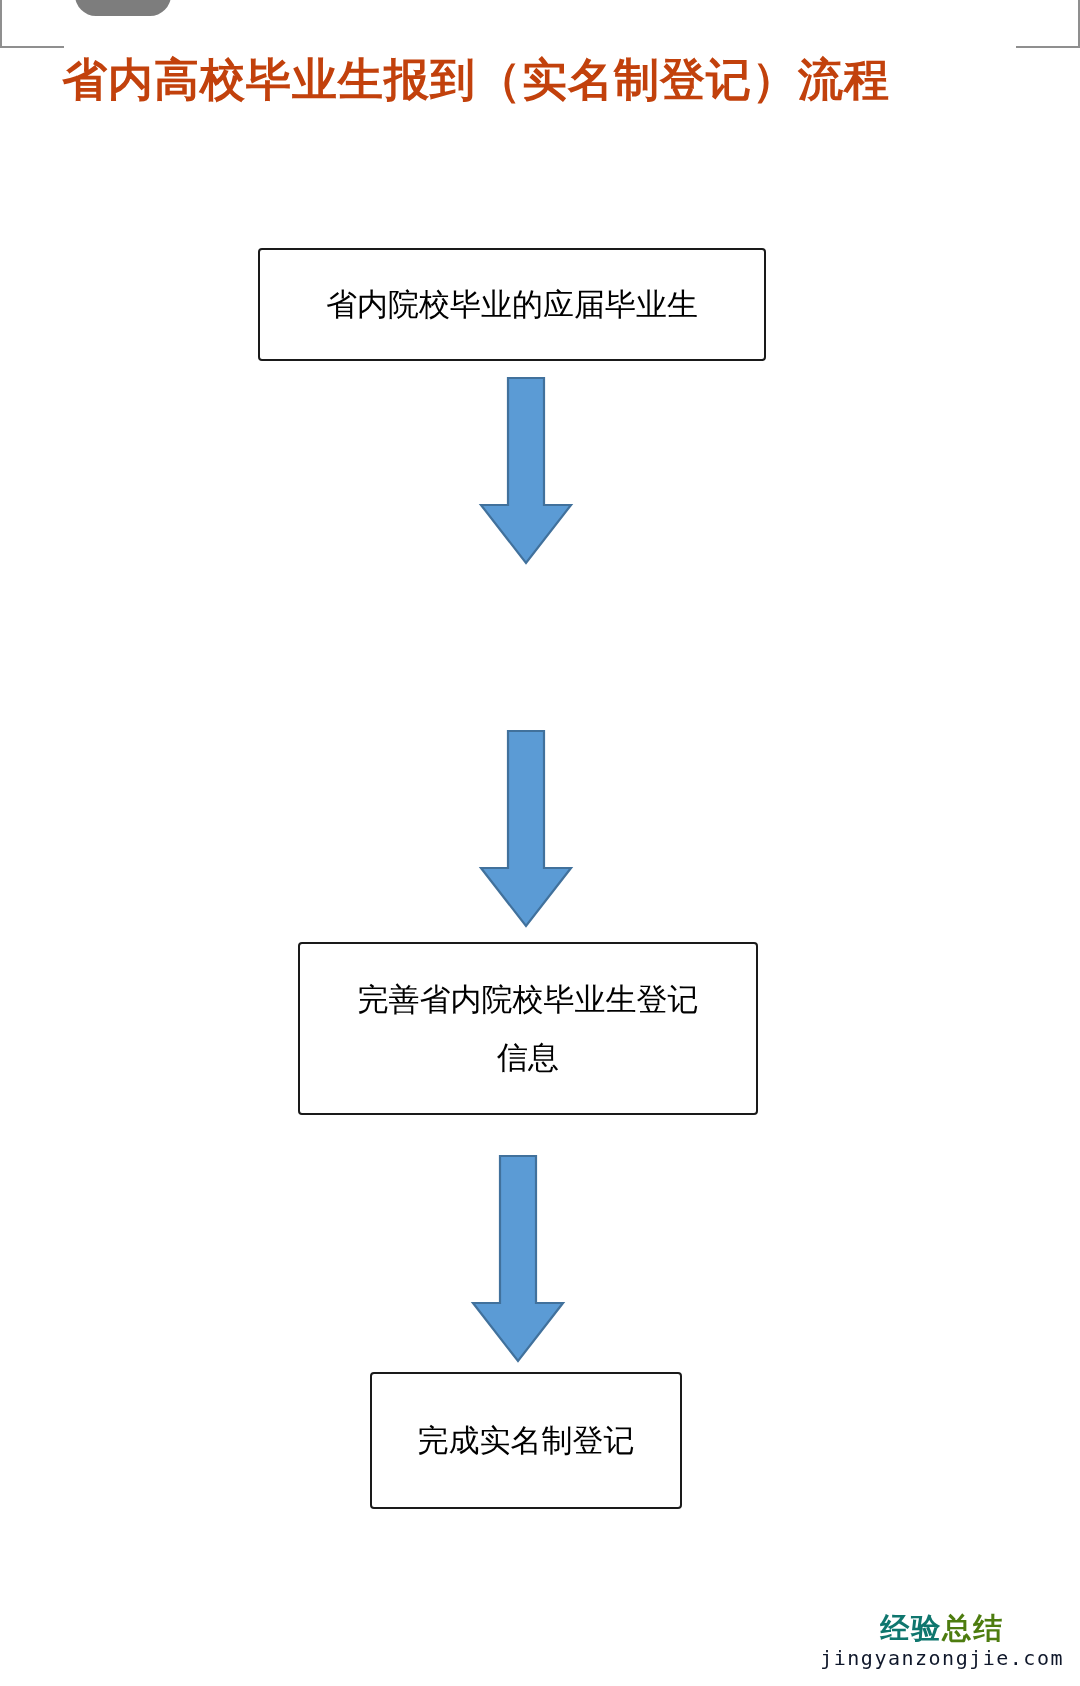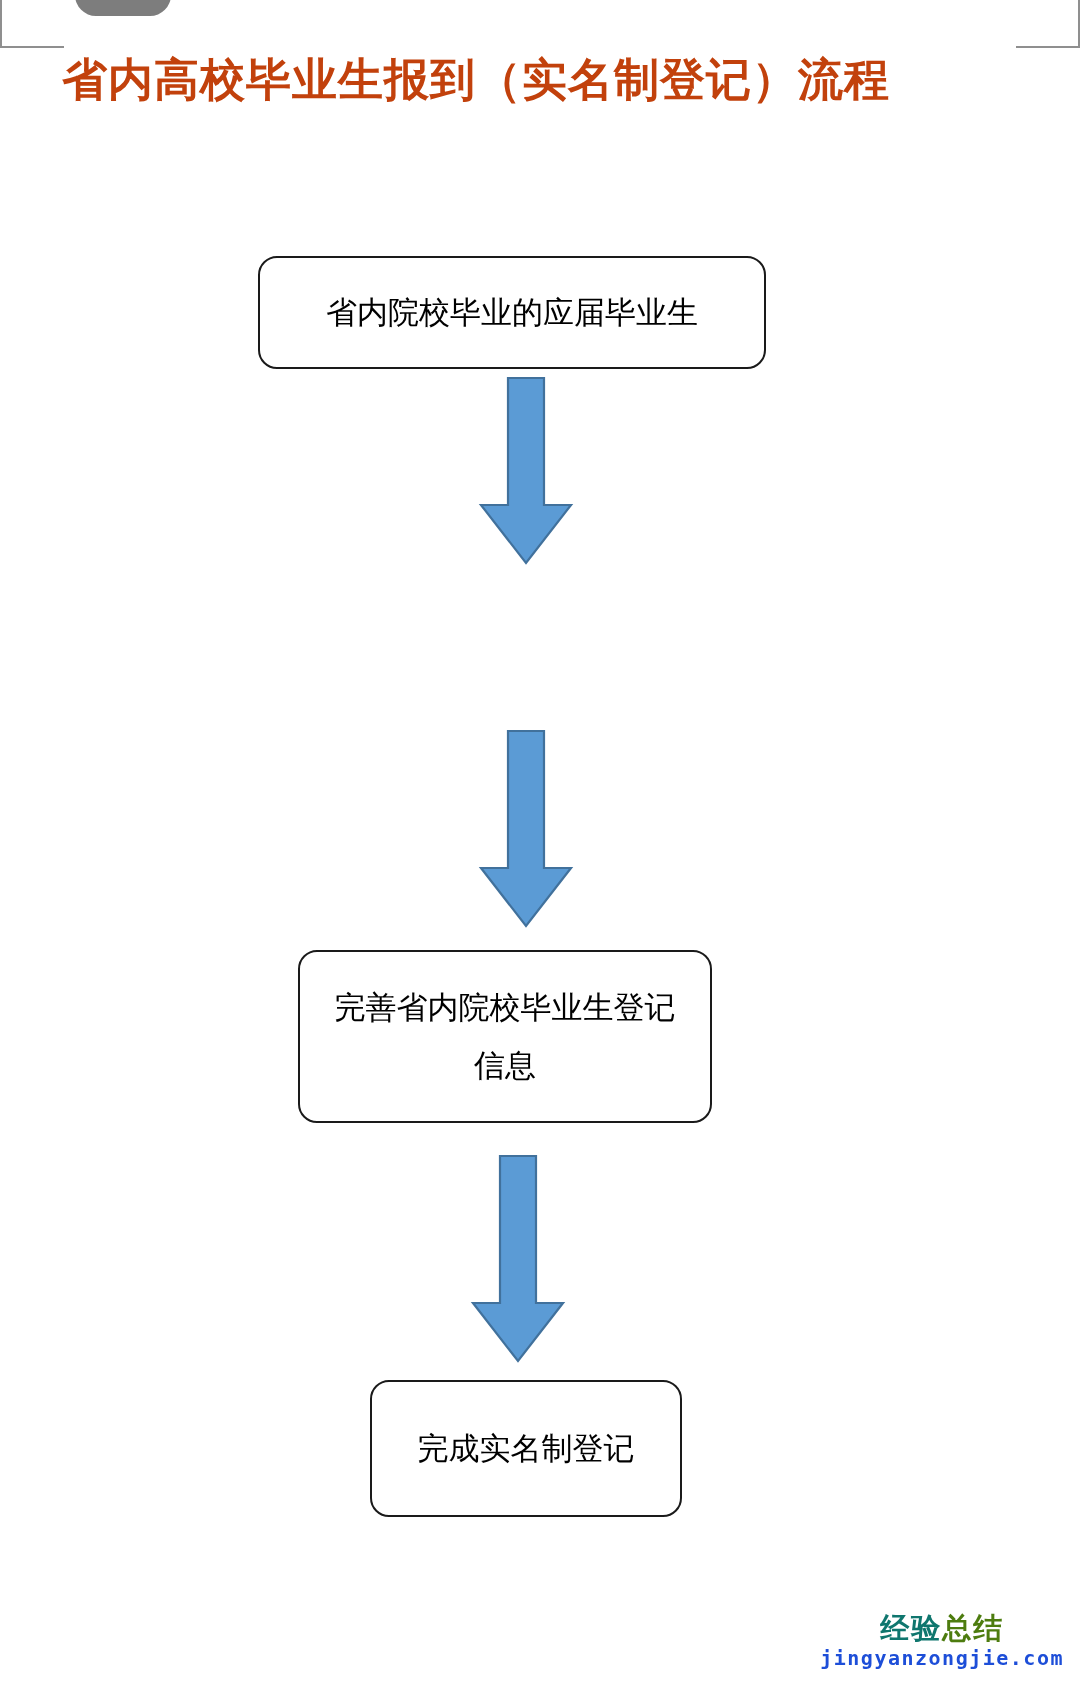--- a/index.html
+++ b/index.html
@@ -62,41 +62,40 @@
     color: #c2410c;
     white-space: nowrap;
     line-height: 1.25;
   }
 
   
   .flow-box {
     position: absolute;
     box-sizing: border-box;
     border: 2px solid #1a1a1a;
-    border-radius: 19px;
+    border-radius: 4px;
     background: #ffffff;
     display: flex;
     align-items: center;
     justify-content: center;
     text-align: center;
     color: #000000;
     font-size: 31px;
     line-height: 1.85;
-    margin-top: 8px;
   }
   .flow-box .box-text {
     display: block;
     width: 100%;
     padding: 0 14px;
     box-sizing: border-box;
   }
 
   #box-1 { left: 258px; top: 248px;  width: 508px; height: 113px; }
   #box-2 { left: 212px; top: 590px;  width: 588px; height: 104px; }
-  #box-3 { left: 298px; top: 942px;  width: 414px; height: 173px; }
+  #box-3 { left: 298px; top: 942px;  width: 460px; height: 173px; }
   #box-4 { left: 370px; top: 1372px; width: 312px; height: 137px; }
 
   
   .flow-arrow {
     position: absolute;
   }
   .flow-arrow svg { display: block; }
 
   #arrow-1 { left: 476px; top: 377px; }
   #arrow-2 { left: 476px; top: 730px; }
@@ -115,23 +114,23 @@
     font-weight: bold;
     letter-spacing: 2px;
     white-space: nowrap;
   }
   .watermark .wm-cn .wm-dark { color: #0f766e; margin-top: 12px; }
   .watermark .wm-cn .wm-red  { color: #4d7c0f; }
   .watermark .wm-url {
     margin-top: 5px;
     font-family: "DejaVu Sans Mono", "Liberation Mono", monospace;
     font-size: 20px;
-    font-weight: bold;
+    font-weight: normal;
     letter-spacing: 1.5px;
-    color: #1d4ed8;
+    color: #0f172a;
     white-space: nowrap;
   }
 </style>
 </head>
 <body>
 
 <div id="page">
 
   <div class="corner-mark tl"></div>
   <div class="corner-mark tr"></div>

